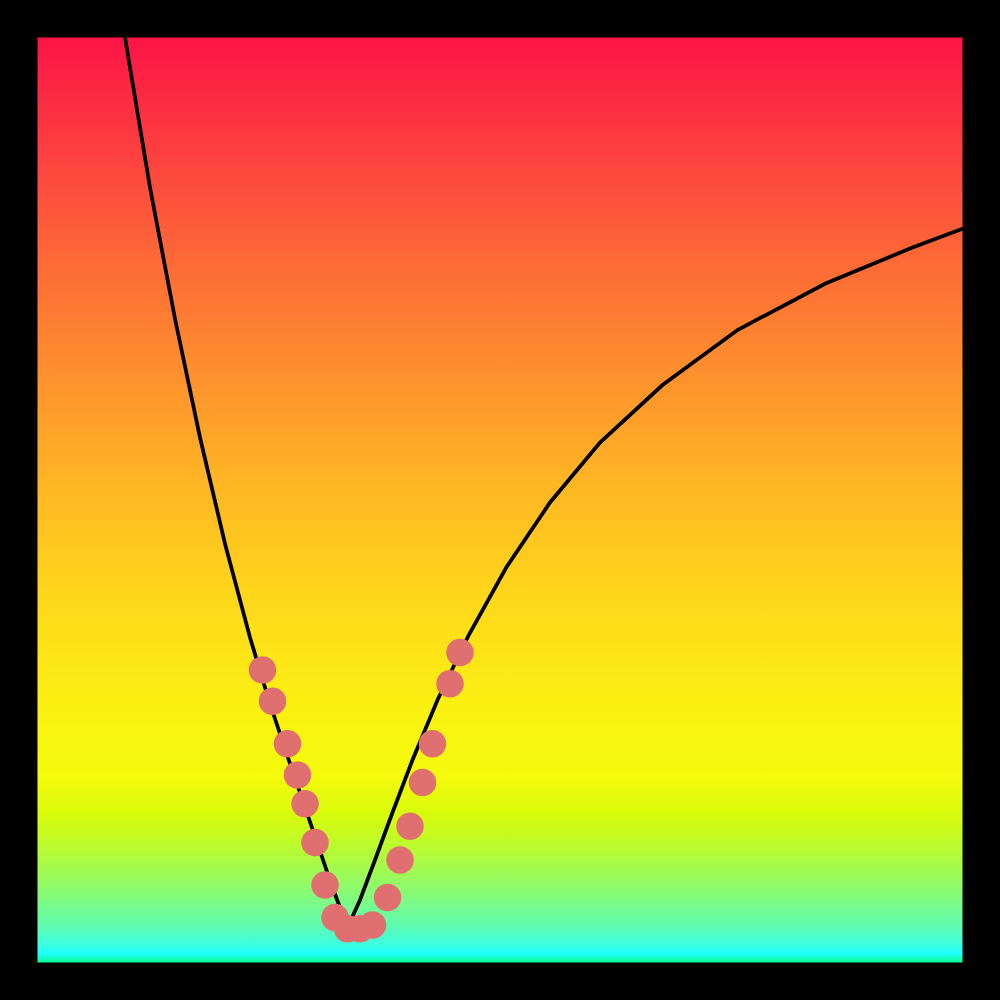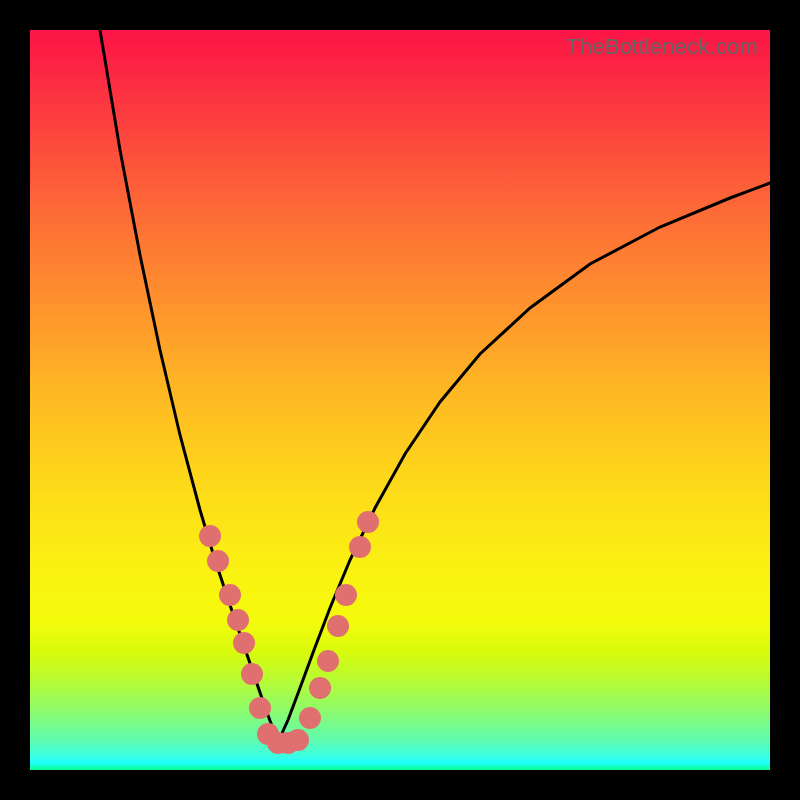--- a/index.html
+++ b/index.html
@@ -70,21 +70,20 @@
   .bead {
     fill: #e07070;
     stroke: none;
   }
 </style>
 </head>
 <body>
 
 <div class="frame">
   <div class="plot-area">
-    <div class="watermark">TheBottleneck.com</div>
     <svg class="curve-layer" viewBox="0 0 740 740" preserveAspectRatio="none">
       <path id="left-branch" class="curve" d="M70 0 L90 120 L110 225 L130 320 L150 405 L170 480 L185 530 L200 575 L212 610 L224 645 L236 680 L248 712"></path>
       <path id="right-branch" class="curve" d="M248 712 L258 690 L270 658 L284 620 L300 578 L320 530 L345 478 L375 424 L410 372 L450 324 L500 278 L560 234 L630 197 L700 168 L740 153"></path>
       <g id="beads-group">
           <circle cx="180" cy="506" r="11" class="bead"></circle>
           <circle cx="188" cy="531" r="11" class="bead"></circle>
           <circle cx="200" cy="565" r="11" class="bead"></circle>
           <circle cx="208" cy="590" r="11" class="bead"></circle>
           <circle cx="214" cy="613" r="11" class="bead"></circle>
           <circle cx="222" cy="644" r="11" class="bead"></circle>

